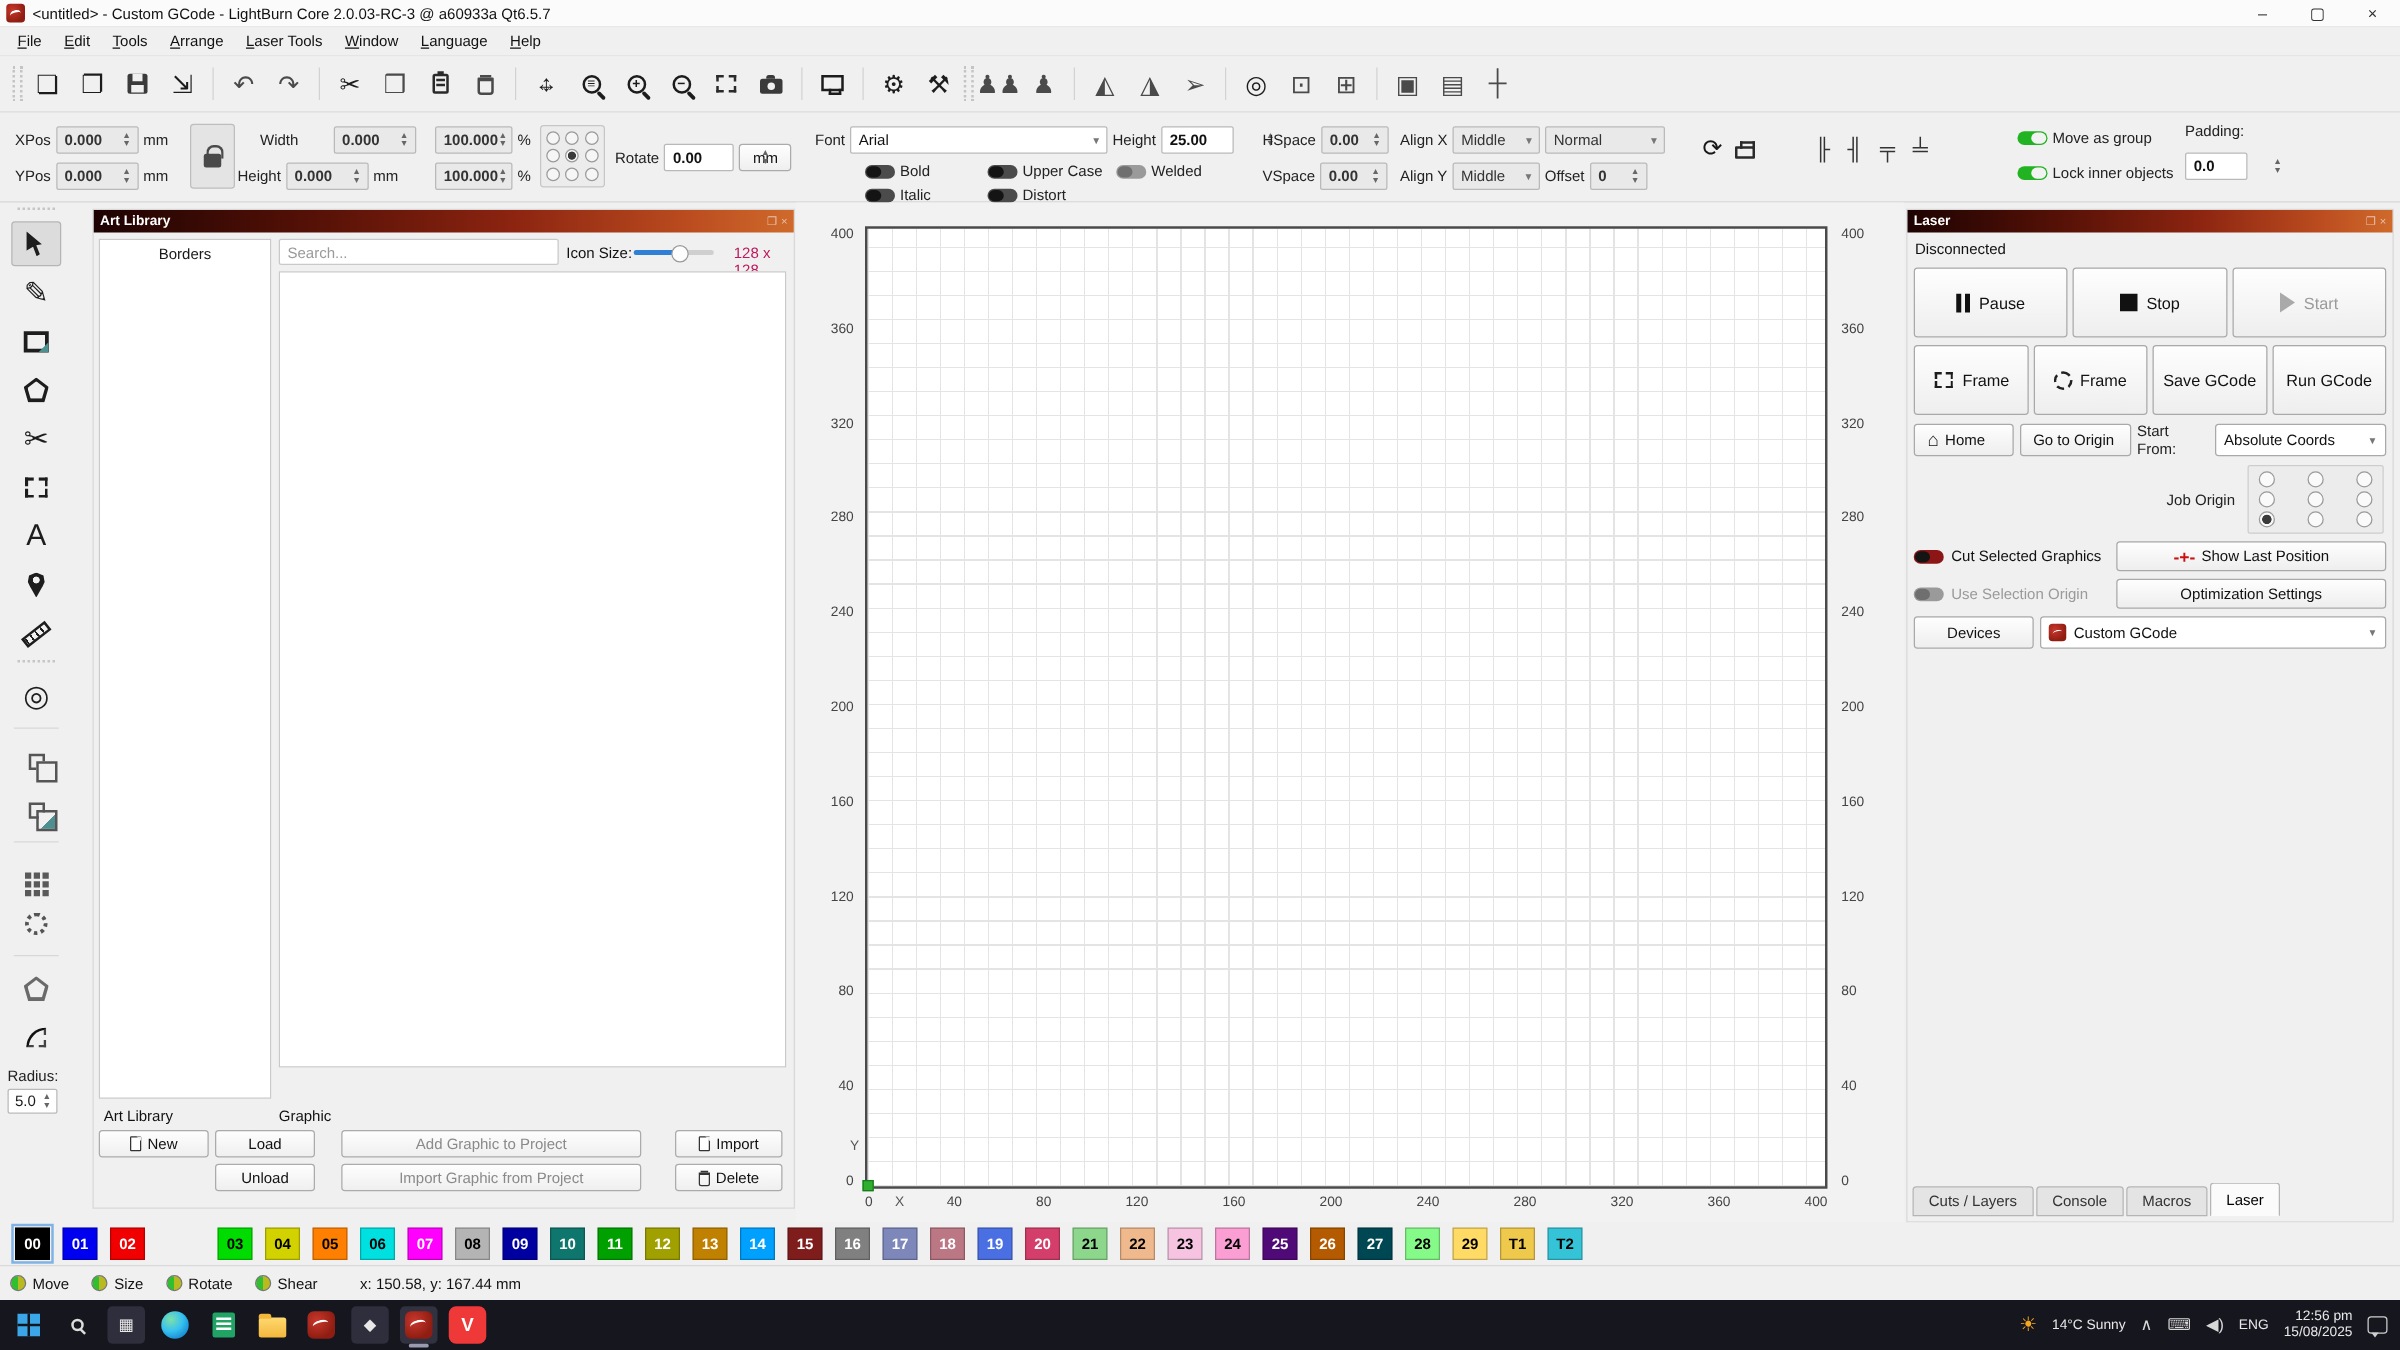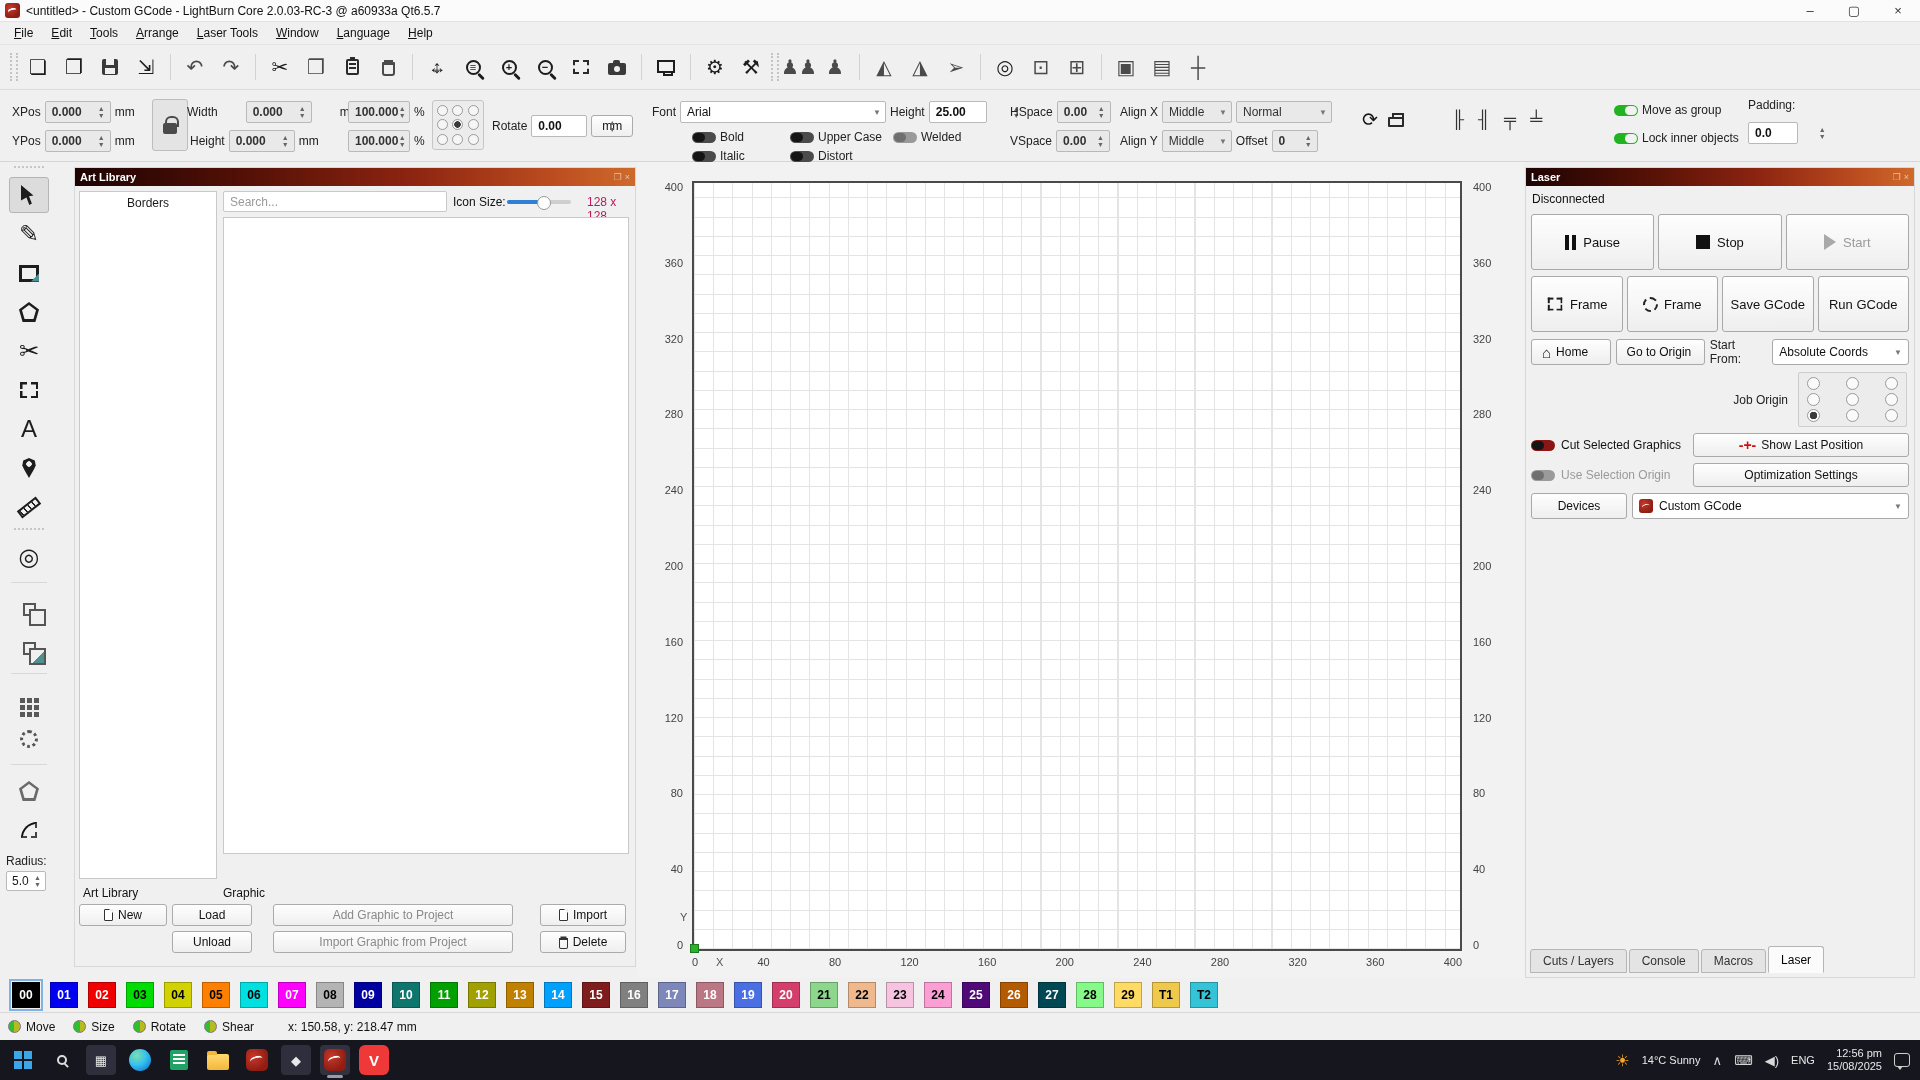--- a/index.html
+++ b/index.html
@@ -433,21 +433,21 @@
           <span class="spin">
             <i>▲</i>
             <i>▼</i>
           </span>
         </span>
       <span class="plabel">mm</span>
       </span>
     <span class="lockbtn">
         <span class="lock-icon"></span>
       </span>
-    <span class="abs" style="left:187px;top:11px;gap:28px;">
+    <span class="abs" style="left:208px;top:11px;gap:28px;">
         <span class="plabel">Width</span>
       <span class="field" style="width:66px">
           <span class="val">0.000</span>
           <span class="spin">
             <i>▲</i>
             <i>▼</i>
           </span>
         </span>
       <span class="plabel">mm</span>
       </span>
@@ -941,21 +941,21 @@
       </span>
 
       <span class="swatch" style="background: rgb(0, 0, 240); color: rgb(255, 255, 255);">
         <span>01</span>
       </span>
 
       <span class="swatch" style="background: rgb(240, 0, 0); color: rgb(255, 255, 255);">
         <span>02</span>
       </span>
 
-      <span class="swatch" style="background: rgb(0, 220, 0); color: rgb(0, 0, 0);">
+      <span class="swatch" style="background: rgb(0, 220, 0); color: rgb(0, 0, 0); margin-left: 48px;">
         <span>03</span>
       </span>
 
       <span class="swatch" style="background: rgb(210, 210, 0); color: rgb(0, 0, 0);">
         <span>04</span>
       </span>
 
       <span class="swatch" style="background: rgb(255, 128, 0); color: rgb(0, 0, 0);">
         <span>05</span>
       </span>
@@ -1081,21 +1081,21 @@
         <span class="mode">
           <span class="mode-ic"></span>
           <span>Rotate</span>
         </span>
 
         <span class="mode">
           <span class="mode-ic"></span>
           <span>Shear</span>
         </span>
       </span>
-    <span class="coords">x: 150.58, y: 218.47 mm</span>
+    <span class="coords">x: 150.58, y: 167.44 mm</span>
   </div>
 
   <div class="taskbar">
     <span style="display:flex;gap:9px;align-items:center;">
 
         <span class="tapp tb-win">
           <span class="sq"></span>
         </span>
 
         <span class="tapp tb-search">

